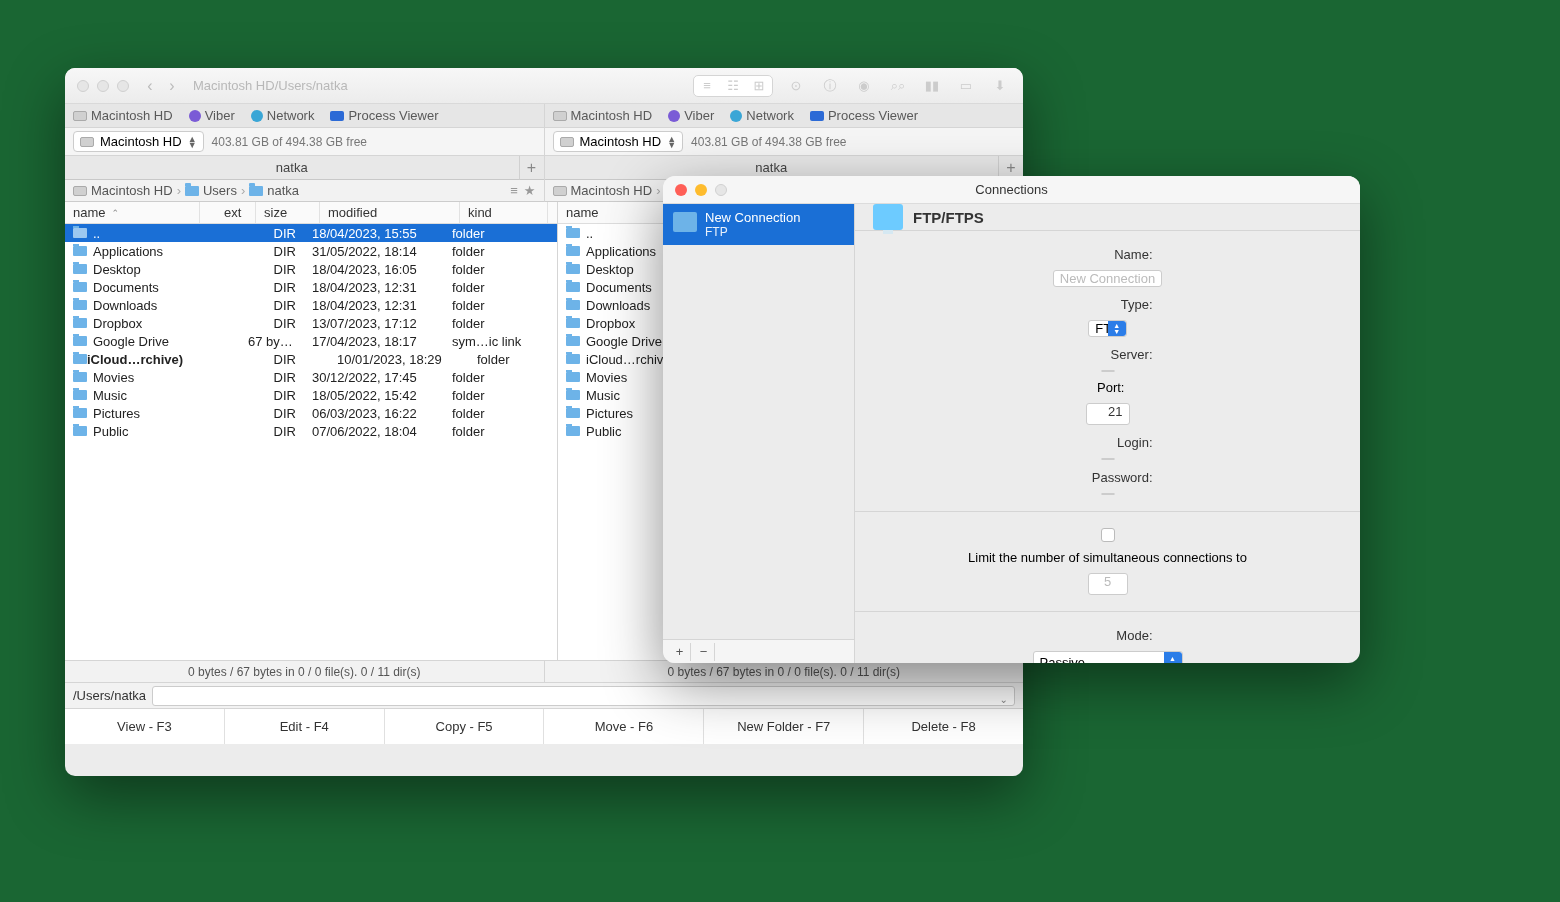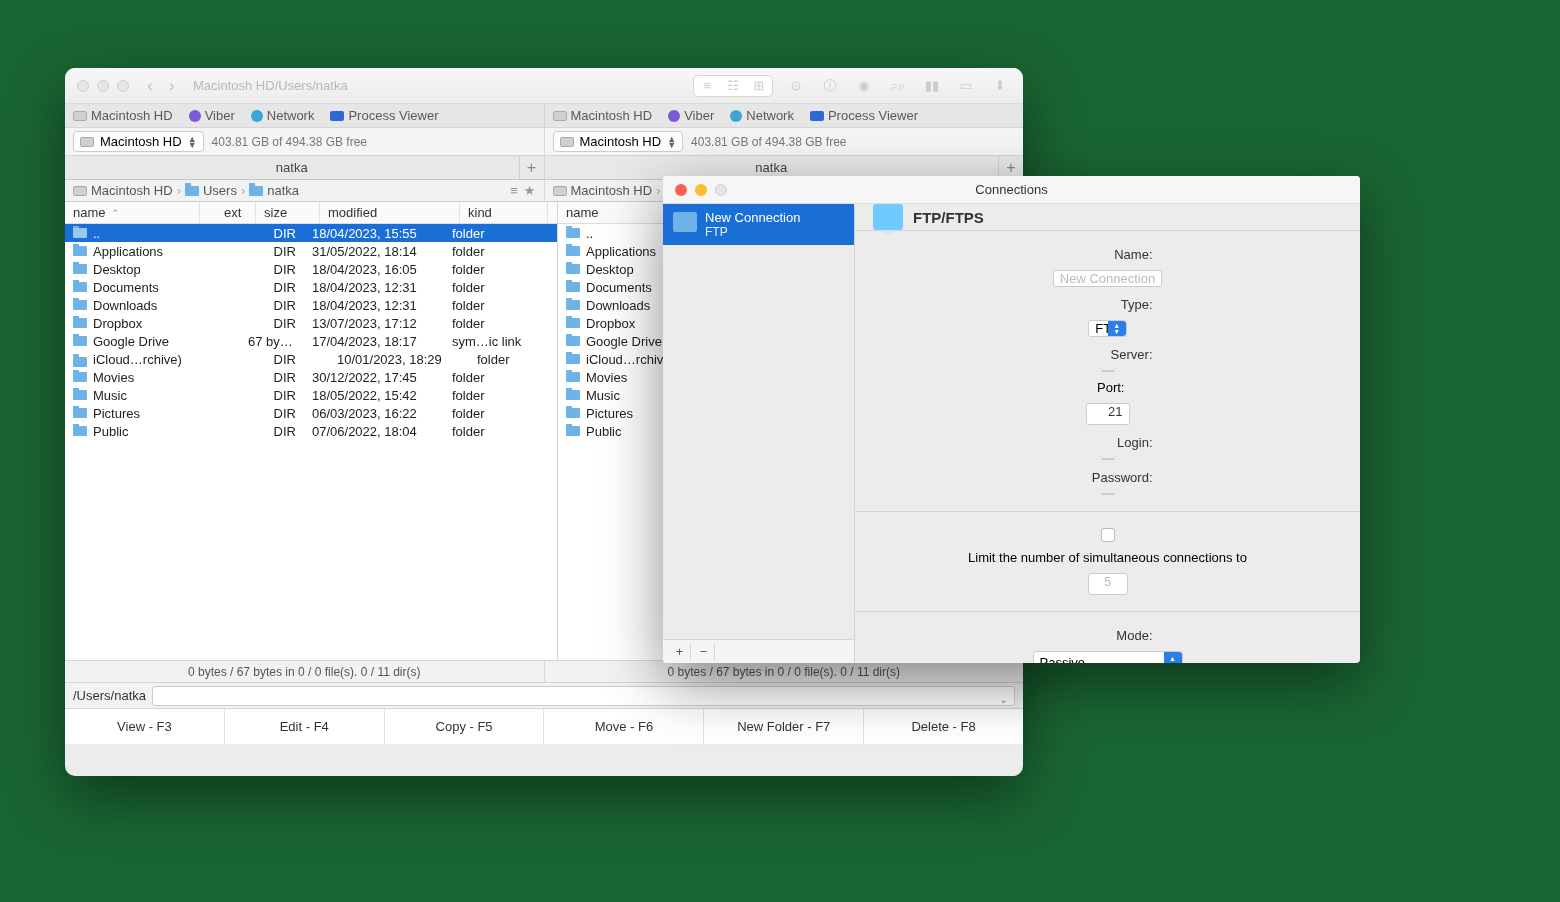--- a/index.html
+++ b/index.html
@@ -56,21 +56,21 @@
   .stathalf { flex:1; display:flex; align-items:center; justify-content:center; font-size:12px; color:#555; border-right:1px solid #d5d5d5; }
   .stathalf:last-child { border-right:none; }
   .cmdpath { height:26px; display:flex; align-items:center; border-top:1px solid #d5d5d5; background:#f2f2f2; padding:0 8px; gap:6px; }
   .cmdpath span { white-space:nowrap; color:#333; }
   .cmdpath .fld { flex:1; height:20px; background:#fff; border:1px solid #ccc; border-radius:3px; display:flex; align-items:flex-end; justify-content:flex-end; padding-right:6px; color:#888; font-size:10px; }
   .fkeys { height:36px; display:flex; border-top:1px solid #d5d5d5; background:#fff; }
   .fkey { flex:1; display:flex; align-items:center; justify-content:center; border-right:1px solid #e0e0e0; color:#333; font-size:13px; }
   .fkey:last-child { border-right:none; }
 
   
-  .dlg { position:absolute; left:663px; top:176px; width:697px; height:487px; background:#ececec; border-radius:4px; box-shadow:0 20px 60px rgba(0,0,0,.45); overflow:hidden; }
+  .dlg { position:absolute; left:663px; top:176px; width:697px; height:487px; background:#ececec; border-radius:12px; box-shadow:0 20px 60px rgba(0,0,0,.45); overflow:hidden; }
   .dtitle { height:28px; display:flex; align-items:center; justify-content:center; background:#f6f6f6; border-bottom:1px solid #dcdcdc; position:relative; }
   .dlights { position:absolute; left:12px; top:8px; display:flex; gap:8px; }
   .dl { width:12px; height:12px; border-radius:50%; }
   .dl.r { background:#ff5f57; } .dl.y { background:#febc2e; } .dl.g { background:#e6e6e6; border:1px solid #d0d0d0; }
   .dtitle span { font-size:13px; color:#333; font-weight:500; }
   .dbody { display:flex; height:calc(100% - 28px); }
   .dside { width:192px; border-right:1px solid #d5d5d5; display:flex; flex-direction:column; }
   .connitem { background:#1a6fd6; color:#fff; padding:6px 10px; display:flex; gap:8px; align-items:flex-start; }
   .connitem .cicon { width:24px; height:20px; background:#6db3e8; border-radius:2px; margin-top:2px; }
   .connitem .ctxt div:first-child { font-size:13px; } .connitem .ctxt div:last-child { font-size:12px; opacity:.9; }
@@ -295,21 +295,21 @@
             <div class="c" style="width: 135px; display: flex; align-items: center; gap: 6px;">
               <span class="fold"></span>
               <span>Google Drive</span>
             </div>
             <div class="c" style="width: 40px;"></div>
             <div class="c" style="width: 64px; text-align: right;">67 bytes</div>
             <div class="c" style="width: 140px;">17/04/2023, 18:17</div>
             <div class="c" style="width: 88px;">sym…ic link</div>
           </div>
           <div class="row">
-            <div class="c" style="width: 135px; display: flex; align-items: flex-end; gap: 6px;">
+            <div class="c" style="width: 135px; display: flex; align-items: center;  font-weight: bold;">
               <span class="fold"></span>
               <span>iCloud…rchive)</span>
             </div>
             <div class="c" style="width: 40px;"></div>
             <div class="c" style="width: 64px; text-align: right;">DIR</div>
             <div class="c" style="width: 140px; margin-left: 25px;">10/01/2023, 18:29</div>
             <div class="c" style="width: 88px;">folder</div>
           </div>
           <div class="row">
             <div class="c" style="width: 135px; display: flex; align-items: center; gap: 6px;">

